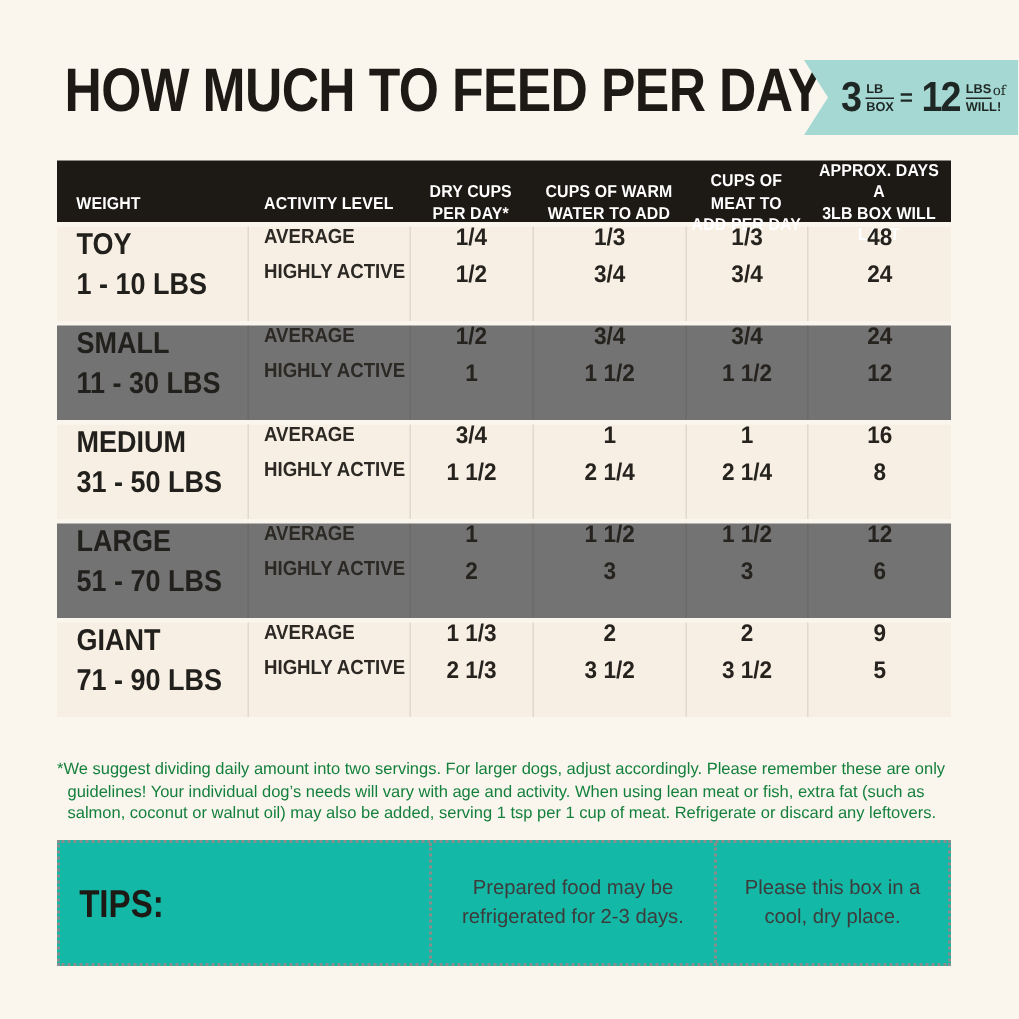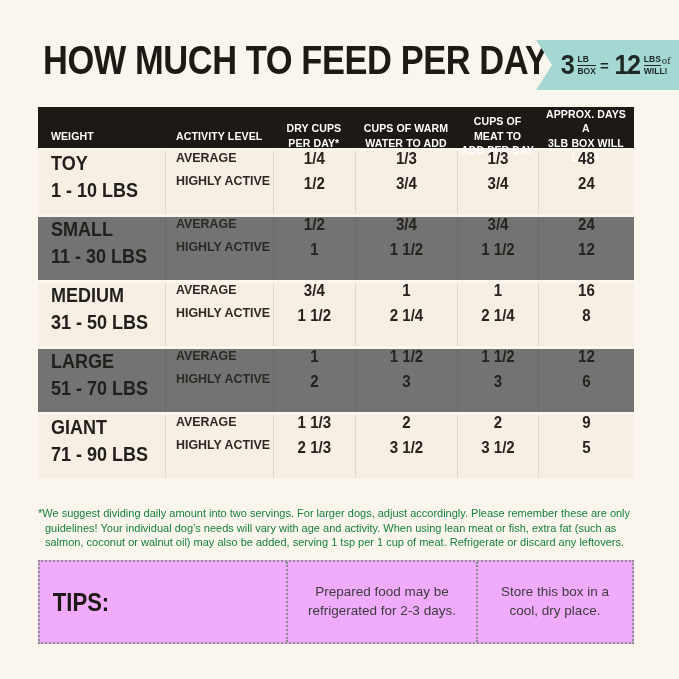--- a/index.html
+++ b/index.html
@@ -74,21 +74,21 @@
   
   .footnote {
     position:absolute; left:38px; top:486px; width:600px;
     font-size:11px; line-height:1.33; color:#15803d;
     text-indent:-7px; padding-left:7px;margin-top:20px;
   }
 
   
   .tips {
     position:absolute; left:38px; top:560px; width:596px; height:84px;
-    border:2px dotted #8c8c8c; background:#f0abfc;
+    border:2px dotted #8c8c8c; background:#14b8a6;
     display:flex; align-items:stretch;
   }
   .tips-s1 { width:246px; display:flex; align-items:center; }
   .tips-label {
     font-size:26px; font-weight:900; color:#1d1915; padding-left:15px;
     transform:scaleX(0.85); transform-origin:left center; white-space:nowrap;
   }
   .tips-s2 { width:192px; border-left:2px dotted #8c8c8c; border-right:2px dotted #8c8c8c; display:flex;justify-content:flex-end; }
   .tips-s3 { flex:1; display:flex; }
   .tip {
@@ -273,15 +273,15 @@
 <div class="footnote">*We suggest dividing daily amount into two servings. For larger dogs, adjust accordingly. Please remember these are only guidelines! Your individual dog’s needs will vary with age and activity. When using lean meat or fish, extra fat (such as salmon, coconut or walnut oil) may also be added, serving 1 tsp per 1 cup of meat. Refrigerate or discard any leftovers.</div>
 
 <div class="tips">
   <div class="tips-s1">
     <div class="tips-label">TIPS:</div>
   </div>
   <div class="tips-s2">
     <div class="tip">Prepared food may be refrigerated for 2-3 days.</div>
   </div>
   <div class="tips-s3">
-    <div class="tip">Store this box in a cool, dry place.</div>
+    <div class="tip">Please this box in a cool, dry place.</div>
   </div>
 </div>
 
 </body></html>

